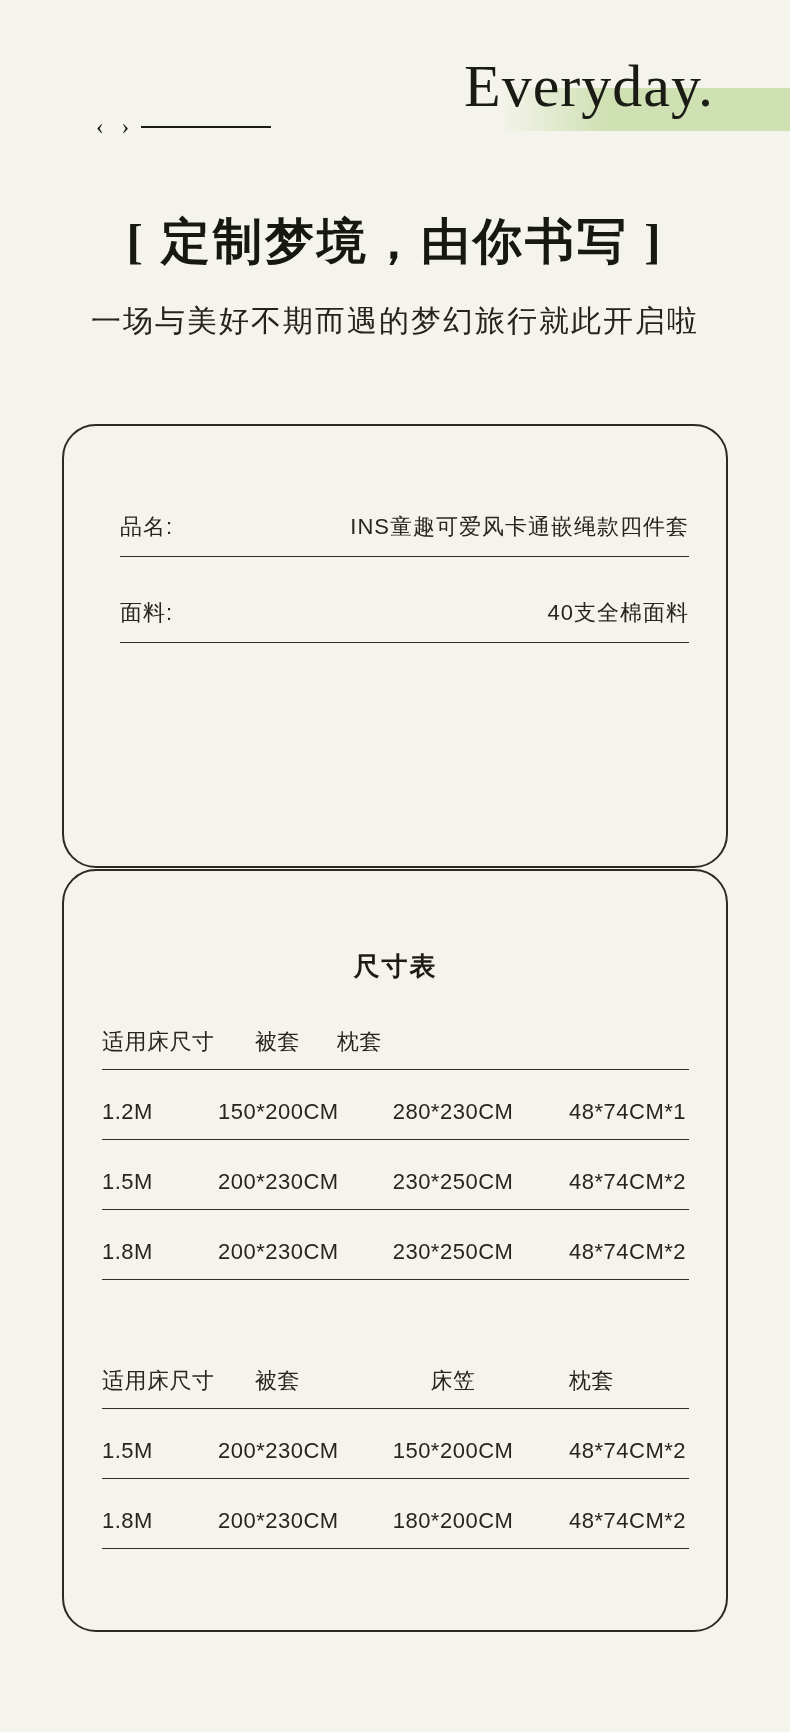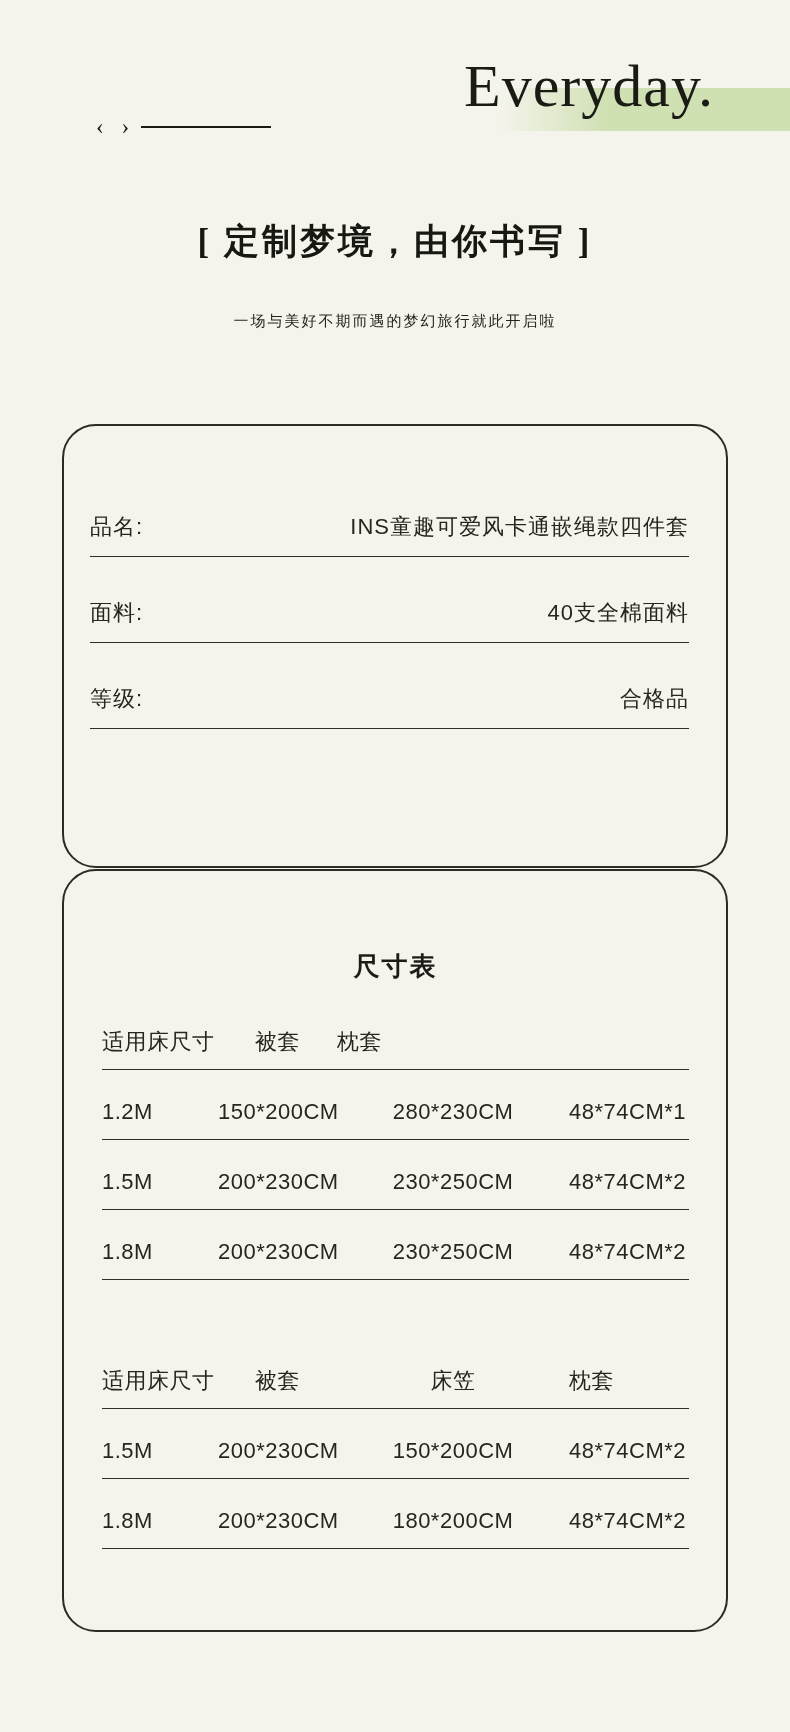--- a/index.html
+++ b/index.html
@@ -23,34 +23,34 @@
     position:absolute;left:96px;top:115px;
     font-size:23px;line-height:23px;letter-spacing:6px;color:#1b1b16;
     font-family:"Liberation Serif",serif;
   }
   .deco-line{
     position:absolute;left:141px;top:126px;width:130px;height:2px;background:#1b1b16;
   }
   .title{
     position:absolute;top:210px;left:0;width:100%;text-align:center;
     font-family:"Liberation Serif",serif;font-weight:700;
-    font-size:35px;line-height:64px;letter-spacing:3px;color:#181813;
+    font-size:49px;line-height:64px;letter-spacing:3px;color:#181813;
     white-space:nowrap;
   }
   .subtitle{
     position:absolute;top:306px;left:0;width:100%;text-align:center;
-    font-size:15px;line-height:30px;letter-spacing:2px;color:#24231d;
+    font-size:30px;line-height:30px;letter-spacing:2px;color:#24231d;
     white-space:nowrap;
   }
   
   .card{
     position:absolute;left:62px;width:666px;box-sizing:border-box;
     border:2px solid #2b2a24;border-radius:34px;background:transparent;
   }
-  .info-card{top:424px;height:444px;padding:86px 37px 0 26px;}
+  .info-card{top:424px;height:444px;padding:86px 37px 0 56px;}
   .info-row{
     display:flex;justify-content:space-between;align-items:flex-end;
     font-size:22px;line-height:30px;letter-spacing:1px;
     padding-bottom:14px;margin-bottom:41px;
     border-bottom:1.5px solid #2e2d27;
   }
   .info-label{white-space:nowrap;}
   .info-value{white-space:nowrap;text-align:left;}
   
   .size-card{top:869px;height:763px;padding:77px 37px 12px 38px;}
@@ -86,24 +86,20 @@
   <div class="subtitle">一场与美好不期而遇的梦幻旅行就此开启啦</div>
 
   <div class="card info-card">
     <div class="info-row">
       <span class="info-label">品名:</span>
       <span class="info-value">INS童趣可爱风卡通嵌绳款四件套</span>
     </div>
     <div class="info-row">
       <span class="info-label">面料:</span>
       <span class="info-value">40支全棉面料</span>
-    </div>
-    <div class="info-row">
-      <span class="info-label">等级:</span>
-      <span class="info-value">合格品</span>
     </div>
   </div>
 
   <div class="card size-card">
     <div class="size-title">尺寸表</div>
 
     <div class="trow t1-head">
       <span class="c1">适用床尺寸</span>
       <span class="c2">被套</span>
       <span class="c4">枕套</span>

